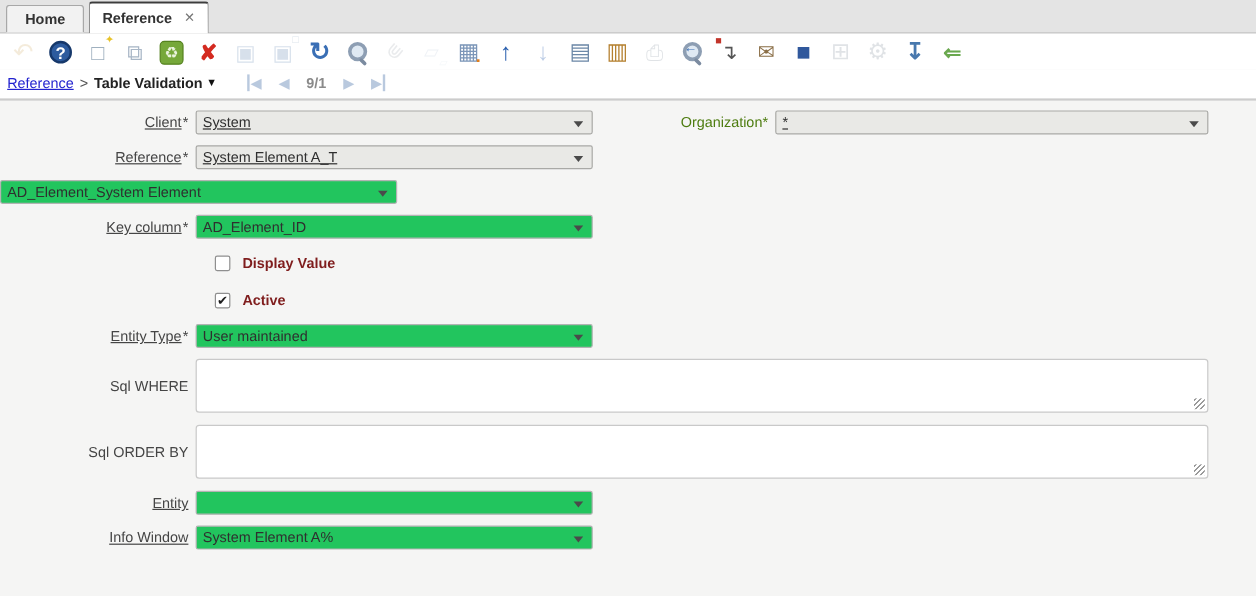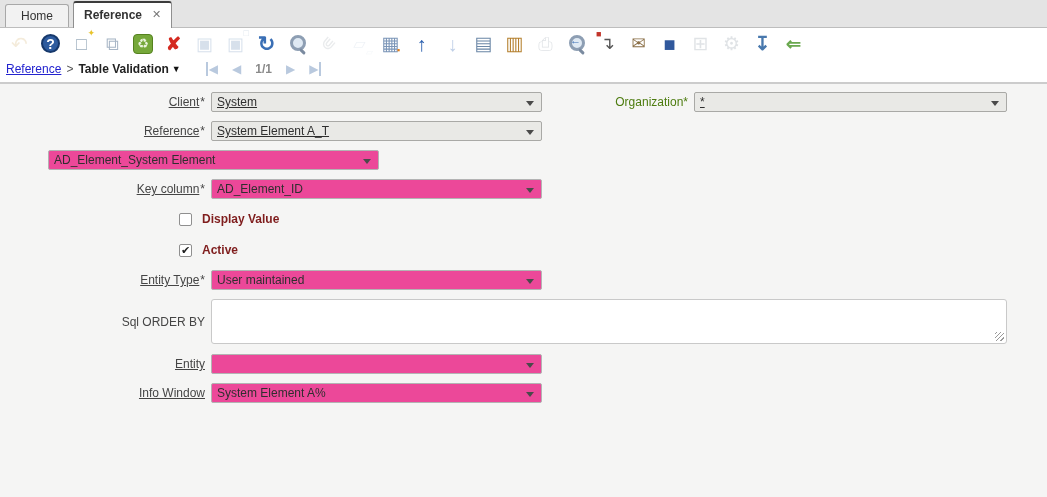--- a/index.html
+++ b/index.html
@@ -11,21 +11,21 @@
   .app { width:1047px; height:497px; display:flex; flex-direction:column; }
 
   
   .tabstrip {
     height:28px; background:#e4e4e4; border-bottom:1px solid #bdbdbd;
     display:flex; align-items:flex-end; padding-left:5px; flex:0 0 auto;
   }
   .tab {
     display:inline-flex; align-items:center; padding:4px 15px 5px;
     border:1px solid #a8a8a8; border-bottom:none; border-radius:3px 3px 0 0;
-    background:#f2f2f2; color:#333; margin-right:4px; cursor:pointer; height:23px;
+    background:#f2f2f2; color:#333; margin-right:4px; cursor:pointer; height:23px;font-weight:bold;
   }
   .tab.active {
     background:#ffffff; border-color:#8f8f8f; border-top:2px solid #3c3c3c;
     font-weight:bold; height:27px; margin-bottom:-1px; padding:4px 10px 6px;
   }
   .tab .close {
     margin-left:10px; color:#777; font-weight:normal; font-size:11px; cursor:pointer;
   }
 
   
@@ -93,29 +93,29 @@
   .recnav { display:flex; align-items:center; margin-left:18px; color:#b9c9de; }
   .recnav span { margin:0 7px; font-size:12px; cursor:default; }
   .nav-first { border-left:2px solid #b9c9de; padding-left:1px; }
   .nav-last  { border-right:2px solid #b9c9de; padding-right:1px; }
   .nav-pos { color:#8a8a8a; font-weight:bold; font-size:11px; }
 
   
   .form {
     flex:1 1 auto; background:#f5f5f4; padding:8px 40px 0 0; overflow:hidden;
   }
-  .frow { display:flex; align-items:center; margin-bottom:9px;margin-left:48px; }
+  .frow { display:flex; align-items:center; margin-bottom:9px; }
   .flabel {
     width:163px; flex:0 0 163px; text-align:right; padding-right:6px; color:#454545;
   }
   .flabel .lbl { text-decoration:underline; cursor:pointer; }
   .flabel .plain { text-decoration:none; cursor:default; }
   .flabel .star { margin-left:1px; }
   .combo {
-    position:relative; height:20px; background:#ec4899; border:1px solid #b3b3b3;
+    position:relative; height:20px; background:#22c55e; border:1px solid #b3b3b3;
     border-radius:2px; display:flex; align-items:center; padding:0 22px 0 5px;
     color:#2f2f2f; width:331px; cursor:pointer;
   }
   .combo.ro { background:#e9e9e6; border-color:#a9a9a6; cursor:default;text-decoration:underline; }
   .combo::after {
     content:""; position:absolute; right:7px; top:8px; width:0; height:0;
     border-left:4px solid transparent; border-right:4px solid transparent;
     border-top:5px solid #4a4a4a;
   }
   .rlabel { flex:0 0 152px; text-align:right; padding-right:6px; color:#4d7c0f; }
@@ -185,21 +185,21 @@
     </div>
 
   <div class="crumbbar">
     <span class="crumb-link">Reference</span>
     <span class="crumb-sep">&gt;</span>
     <span class="crumb-current">Table Validation</span>
     <span class="crumb-caret">▼</span>
     <span class="recnav">
       <span class="nav-first">◀</span>
       <span class="nav-prev">◀</span>
-      <span class="nav-pos">1/1</span>
+      <span class="nav-pos">9/1</span>
       <span class="nav-next">▶</span>
       <span class="nav-last">▶</span>
     </span>
   </div>
 
   <div class="form">
 
     <div class="frow">
       <span class="flabel">
         <span class="lbl">Client</span><span class="star">*</span>
@@ -252,31 +252,40 @@
 
     <div class="frow">
       <span class="flabel">
         <span class="lbl">Entity Type</span><span class="star">*</span>
       </span>
       <div class="combo">
         <span>User maintained</span>
       </div>
     </div>
 
-
     <div class="frow ta">
       <span class="flabel">
-        <span class="plain">Sql ORDER BY</span>
+        <span class="plain">Sql WHERE</span>
       </span>
       <div class="tarea">
         <span></span>
         <span class="grip"></span>
       </div>
     </div>
 
+    <div class="frow ta">
+      <span class="flabel">
+        <span class="plain">Sql ORDER BY</span>
+      </span>
+      <div class="tarea">
+        <span></span>
+        <span class="grip"></span>
+      </div>
+    </div>
+
     <div class="frow">
       <span class="flabel">
         <span class="lbl">Entity</span>
       </span>
       <div class="combo">
         <span></span>
       </div>
     </div>
 
     <div class="frow">

